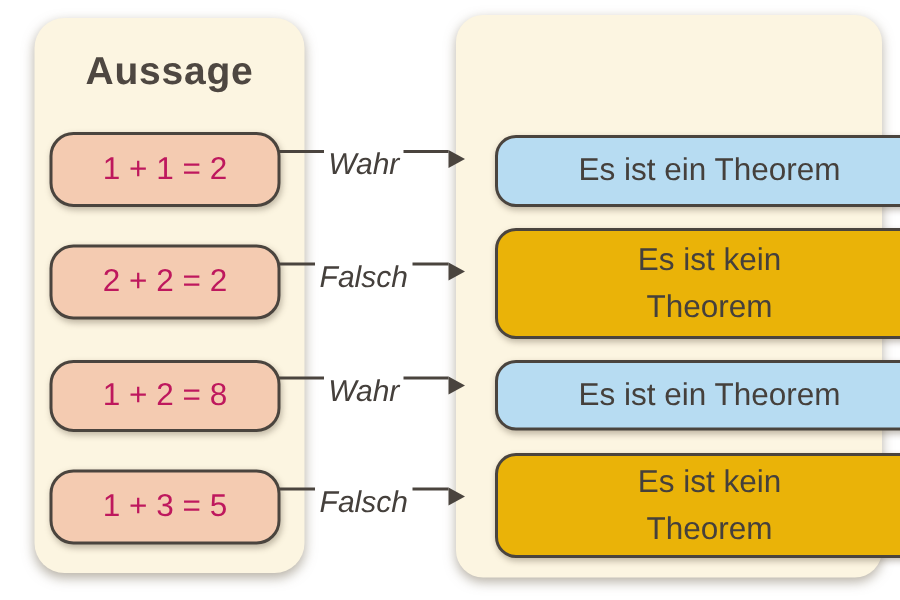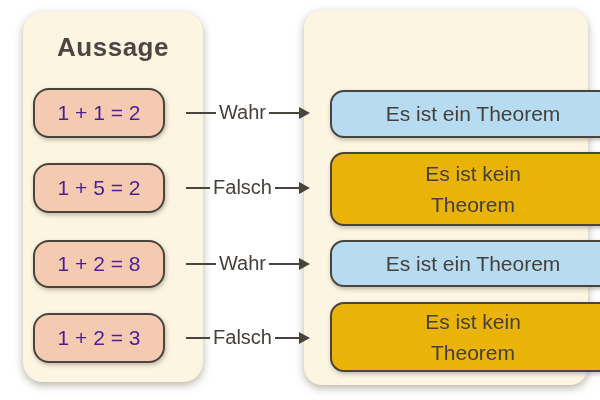--- a/index.html
+++ b/index.html
@@ -11,39 +11,39 @@
     position:absolute;background:#FCF5E1;border-radius:20px;
     box-shadow:0 3px 8px rgba(125,115,95,0.55);
   }
   .panel.left{left:23px;top:12px;width:180px;height:370px;}
   .panel.right{left:304px;top:10px;width:284px;height:375px;border-radius:18px;}
   .panel-title{
     position:absolute;left:23px;top:32px;width:180px;text-align:center;
     font-size:26px;font-weight:600;color:#4E4741;letter-spacing:0.5px;
   }
   .stmt{
-    position:absolute;left:33px;width:132px;height:50px;box-sizing:border-box;
+    position:absolute;left:33px;width:154px;height:50px;box-sizing:border-box;
     background:#F4CBB1;border:2px solid #4A443E;border-radius:16px;
     display:flex;align-items:center;justify-content:center;
-    font-size:21px;color:#4c1d95;
+    font-size:21px;color:#be185d;
     box-shadow:1px 2px 4px rgba(100,88,70,0.40);
     text-align:right;
   }
   .result{
     position:absolute;left:330px;width:286px;box-sizing:border-box;
     border:2px solid #4A443E;border-radius:14px;
     display:flex;align-items:center;justify-content:center;text-align:center;
     font-size:21px;line-height:1.5;color:#45403C;white-space:pre-line;
     box-shadow:1px 2px 4px rgba(100,88,70,0.40);
   }
   .result.theorem{background:#B7DCF2;}
   .result.not-theorem{background:#eab308;}
   .connector{
     position:absolute;left:186px;width:124px;height:26px;
-    display:flex;align-items:center;
+    display:flex;font-style:italic;
   }
   .connector .line{flex:1;height:0;border-top:2px solid #4A443E;}
   .connector .label{
     padding:0 3px;font-size:20px;color:#45403C;white-space:nowrap;
     transform:translateY(-1px);
   }
   .connector .arrowhead{
     width:0;height:0;
     border-left:11px solid #4A443E;
     border-top:6px solid transparent;
@@ -54,23 +54,23 @@
 <body>
 
 <div class="stage">
 
   <div class="panel left"></div>
   <div class="panel right"></div>
 
   <div class="panel-title">Aussage</div>
 
   <div class="stmt" style="top:88px">1 + 1 = 2</div>
-  <div class="stmt" style="top:163px">1 + 5 = 2</div>
+  <div class="stmt" style="top:163px">2 + 2 = 2</div>
   <div class="stmt" style="top:240px;height:48px">1 + 2 = 8</div>
-  <div class="stmt" style="top:313px">1 + 2 = 3</div>
+  <div class="stmt" style="top:313px">1 + 3 = 5</div>
 
   <div class="connector" style="top:100px">
     <span class="line"></span>
     <span class="label">Wahr</span>
     <span class="line"></span>
     <span class="arrowhead"></span>
   </div>
   <div class="connector" style="top:175px">
     <span class="line"></span>
     <span class="label">Falsch</span>

